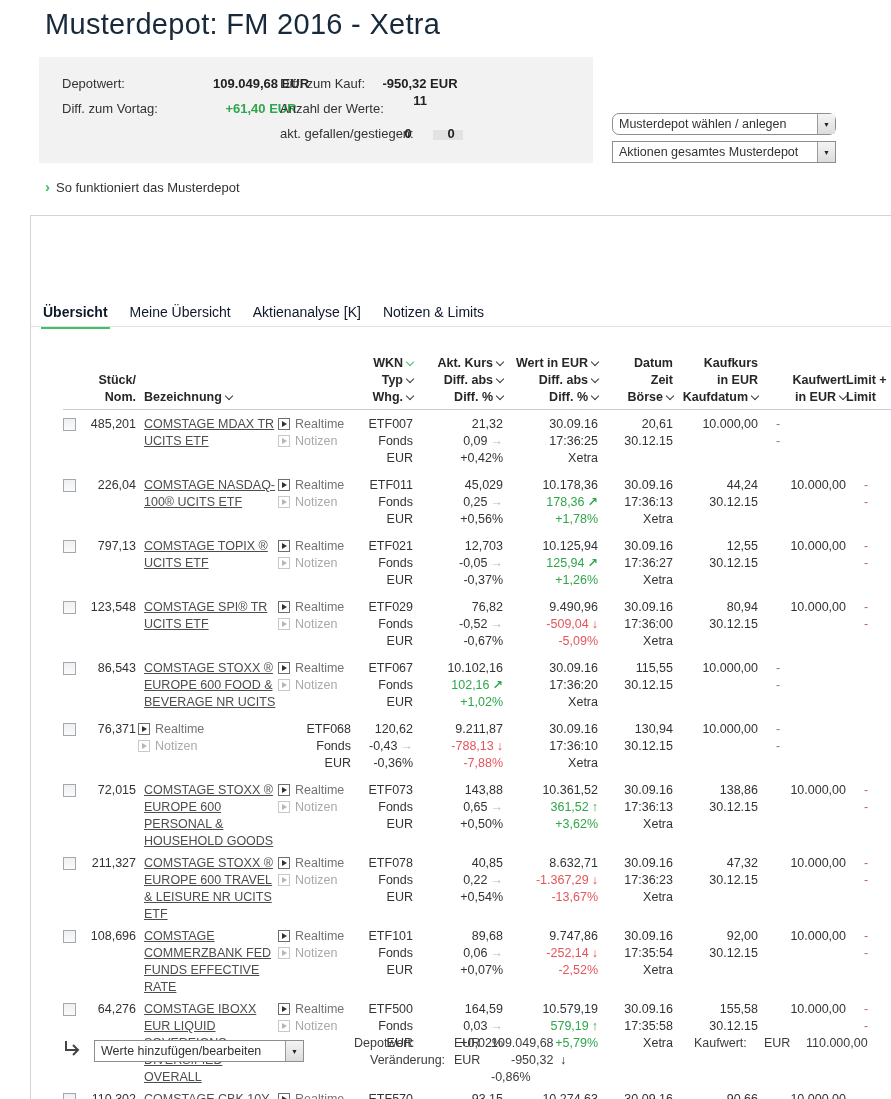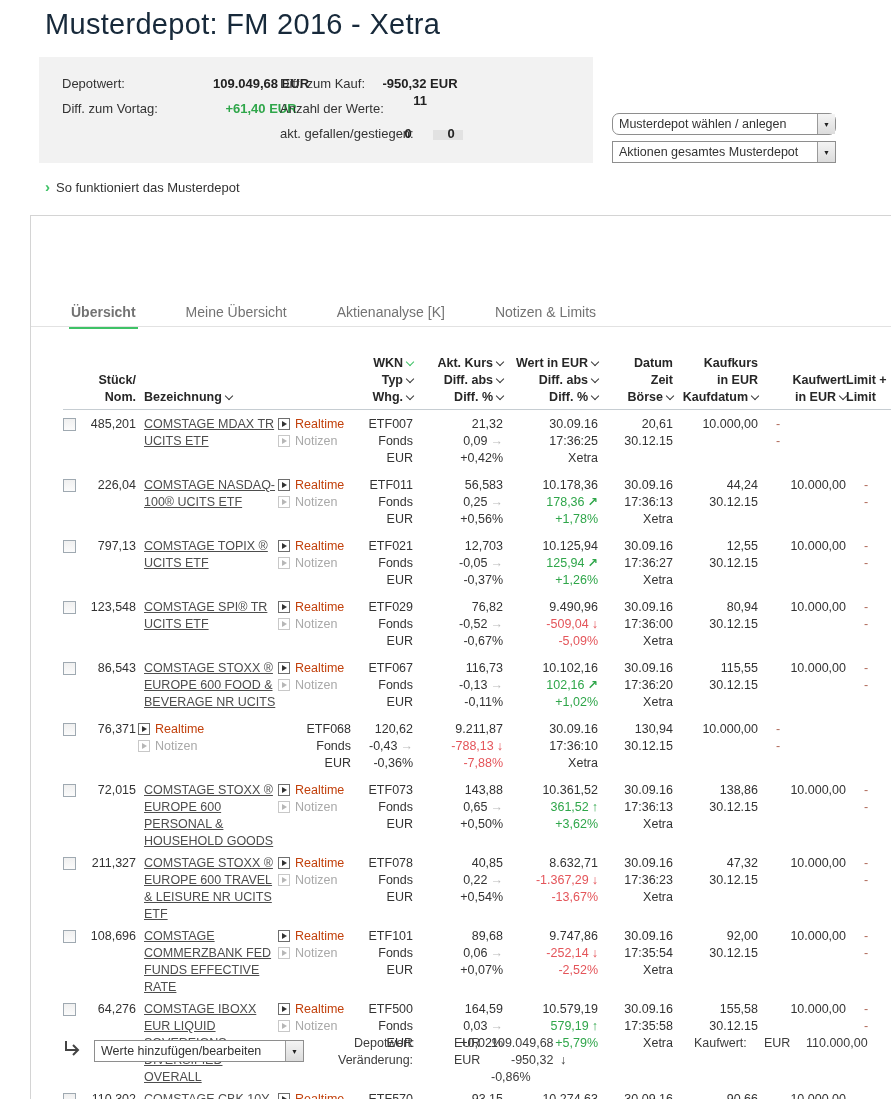--- a/index.html
+++ b/index.html
@@ -27,21 +27,21 @@
     font-size:7px;color:#222;}
   #select-depot{left:612px;top:113px;width:224px;border-radius:7px;}
   #select-actions{left:612px;top:141px;width:224px;}
   
   #help-link{left:45px;top:178px;font-size:13px;color:#333;cursor:pointer;}
   #help-link .chv-right{color:var(--accent);font-weight:bold;font-size:15px;margin-right:6px;}
   
   #panel{left:30px;top:215px;width:940px;height:900px;border:1px solid #d4d4d4;background:#fff;}
   
   #tabs{position:absolute;left:10px;top:84px;display:flex;font-size:14px;}
-  .tab{margin-right:18px;padding:4px 2px 8px 2px;color:#737373;cursor:pointer;position:relative;margin-left:28px;}
+  .tab{margin-right:18px;padding:4px 2px 8px 2px;color:#0f172a;cursor:pointer;position:relative;}
   .tab.active{font-weight:bold;}
   .tab.active::after{content:"";position:absolute;left:0;right:0;bottom:-1px;height:3px;background:var(--accent);}
   #tab-divider{position:absolute;left:0;top:110px;width:100%;height:1px;background:#e2e2e2;}
   
   #ptable{position:absolute;left:32px;top:139px;width:868px;font-size:12.5px;line-height:17px;}
   .tgrid{display:grid;grid-template-columns:26px 47px 140px 75px 62px 90px 95px 75px 85px 88px 85px;}
   .thead{font-weight:bold;color:var(--hdr);padding-bottom:3px;border-bottom:1px solid #c6cdd2;margin-bottom:6px;}
   .thead .hc{white-space:nowrap;}
   .hc.span2{grid-column:1 / span 2;}
   .r{text-align:right;}
@@ -50,39 +50,39 @@
   .c-limit{padding-left:18px;text-align:left;}
   .h-limit{padding-left:0;text-align:left;}
   .chv{display:inline-block;width:6px;height:6px;border-left:1.6px solid #3a3a3a;border-bottom:1.6px solid #3a3a3a;
     transform:rotate(-45deg);margin-left:4px;vertical-align:2px;}
   .chv.g{border-color:var(--accent);}
   .trow{margin-bottom:5px;min-height:56px;}
   .cb{display:inline-block;width:13px;height:13px;border:1px solid #9fa9b1;
     background:linear-gradient(#f0f0f0,#fbfbfb);margin-top:2px;cursor:pointer;}
   .nlink{color:#4d4d4d;text-decoration:underline;cursor:pointer;}
   .llink{white-space:nowrap;cursor:pointer;}
-  .llink .lbl-rt{color:#c2410c;}
+  .llink .lbl-rt{color:#737373;}
   .llink .lbl-nz{color:#a9a9a9;}
   .ibox{display:inline-block;width:12px;height:12px;border:1px solid #6e6e6e;position:relative;
     margin-right:5px;vertical-align:-2px;background:#fff;}
   .ibox::after{content:"";position:absolute;left:3px;top:2px;
     border-left:5px solid #333;border-top:3.5px solid transparent;border-bottom:3.5px solid transparent;}
   .ibox.gray{border-color:#c8c8c8;}
   .ibox.gray::after{border-left-color:#b7b7b7;}
   .garrow{color:var(--gray-arrow);font-weight:bold;margin-left:3px;}
   .pos{color:var(--pos);} .neg{color:var(--neg);}
   .warrow{font-weight:bold;margin-left:3px;}
   .limit-dash{color:#b06a5a;}
   
   .f{font-size:12.5px;color:#3c3c3c;}
   #f-arrow{left:30px;top:822px;}
   #select-add{left:63px;top:824px;width:210px;}
   .fv{position:absolute;white-space:nowrap;}
   #f-dep-l{left:323px;top:820px;} #f-dep-c{left:423px;top:820px;} #f-dep-v{left:460px;top:820px;}
-  #f-ver-l{left:307px;top:837px;} #f-ver-c{left:423px;top:837px;} #f-ver-v{left:460px;top:837px;margin-left:20px;}
+  #f-ver-l{left:339px;top:837px;} #f-ver-c{left:423px;top:837px;} #f-ver-v{left:460px;top:837px;margin-left:20px;}
   #f-ver-p{left:460px;top:854px;}
   #f-kw-l{left:663px;top:820px;} #f-kw-c{left:733px;top:820px;} #f-kw-v{left:775px;top:820px;}
 </style>
 </head>
 <body>
 
 <h1 class="abs" id="page-title">Musterdepot: FM 2016 - Xetra</h1>
 
 <div class="abs" id="summary-box">
   <span class="s-label" style="left:23px;top:19px">Depotwert:</span>
@@ -215,21 +215,21 @@
           <div class="cell c-links">
             <div class="llink"><span class="ibox"></span><span class="lbl-rt">Realtime</span></div>
             <div class="llink"><span class="ibox gray"></span><span class="lbl-nz">Notizen</span></div>
           </div>
           <div class="cell r">
             <div>ETF011</div>
             <div>Fonds</div>
             <div>EUR</div>
           </div>
           <div class="cell r">
-            <div>56,583</div>
+            <div>45,029</div>
             <div><span>0,25</span><span class="garrow">→</span></div>
             <div>+0,56%</div>
           </div>
           <div class="cell r">
             <div>10.178,36</div>
             <div class="pos"><span>178,36</span><span class="warrow">↗</span></div>
             <div class="pos">+1,78%</div>
           </div>
           <div class="cell r">
             <div>30.09.16</div>
@@ -327,25 +327,20 @@
           <div class="cell r">86,543</div>
           <div class="cell c-name"><a class="nlink">COMSTAGE STOXX ® EUROPE 600 FOOD &amp; BEVERAGE NR UCITS</a></div>
           <div class="cell c-links">
             <div class="llink"><span class="ibox"></span><span class="lbl-rt">Realtime</span></div>
             <div class="llink"><span class="ibox gray"></span><span class="lbl-nz">Notizen</span></div>
           </div>
           <div class="cell r">
             <div>ETF067</div>
             <div>Fonds</div>
             <div>EUR</div>
-          </div>
-          <div class="cell r">
-            <div>116,73</div>
-            <div><span>-0,13</span><span class="garrow">→</span></div>
-            <div>-0,11%</div>
           </div>
           <div class="cell r">
             <div>10.102,16</div>
             <div class="pos"><span>102,16</span><span class="warrow">↗</span></div>
             <div class="pos">+1,02%</div>
           </div>
           <div class="cell r">
             <div>30.09.16</div>
             <div>17:36:20</div>
             <div>Xetra</div>

